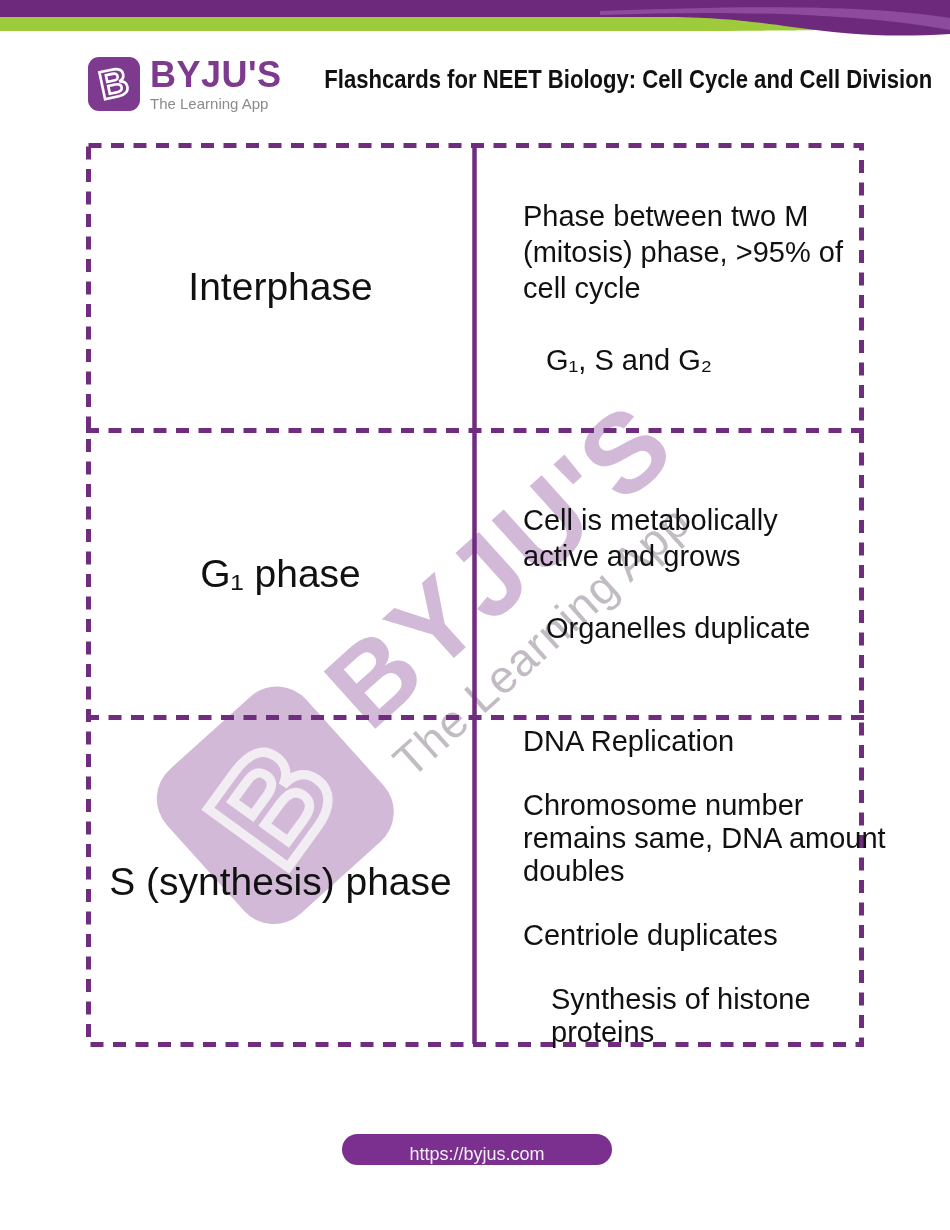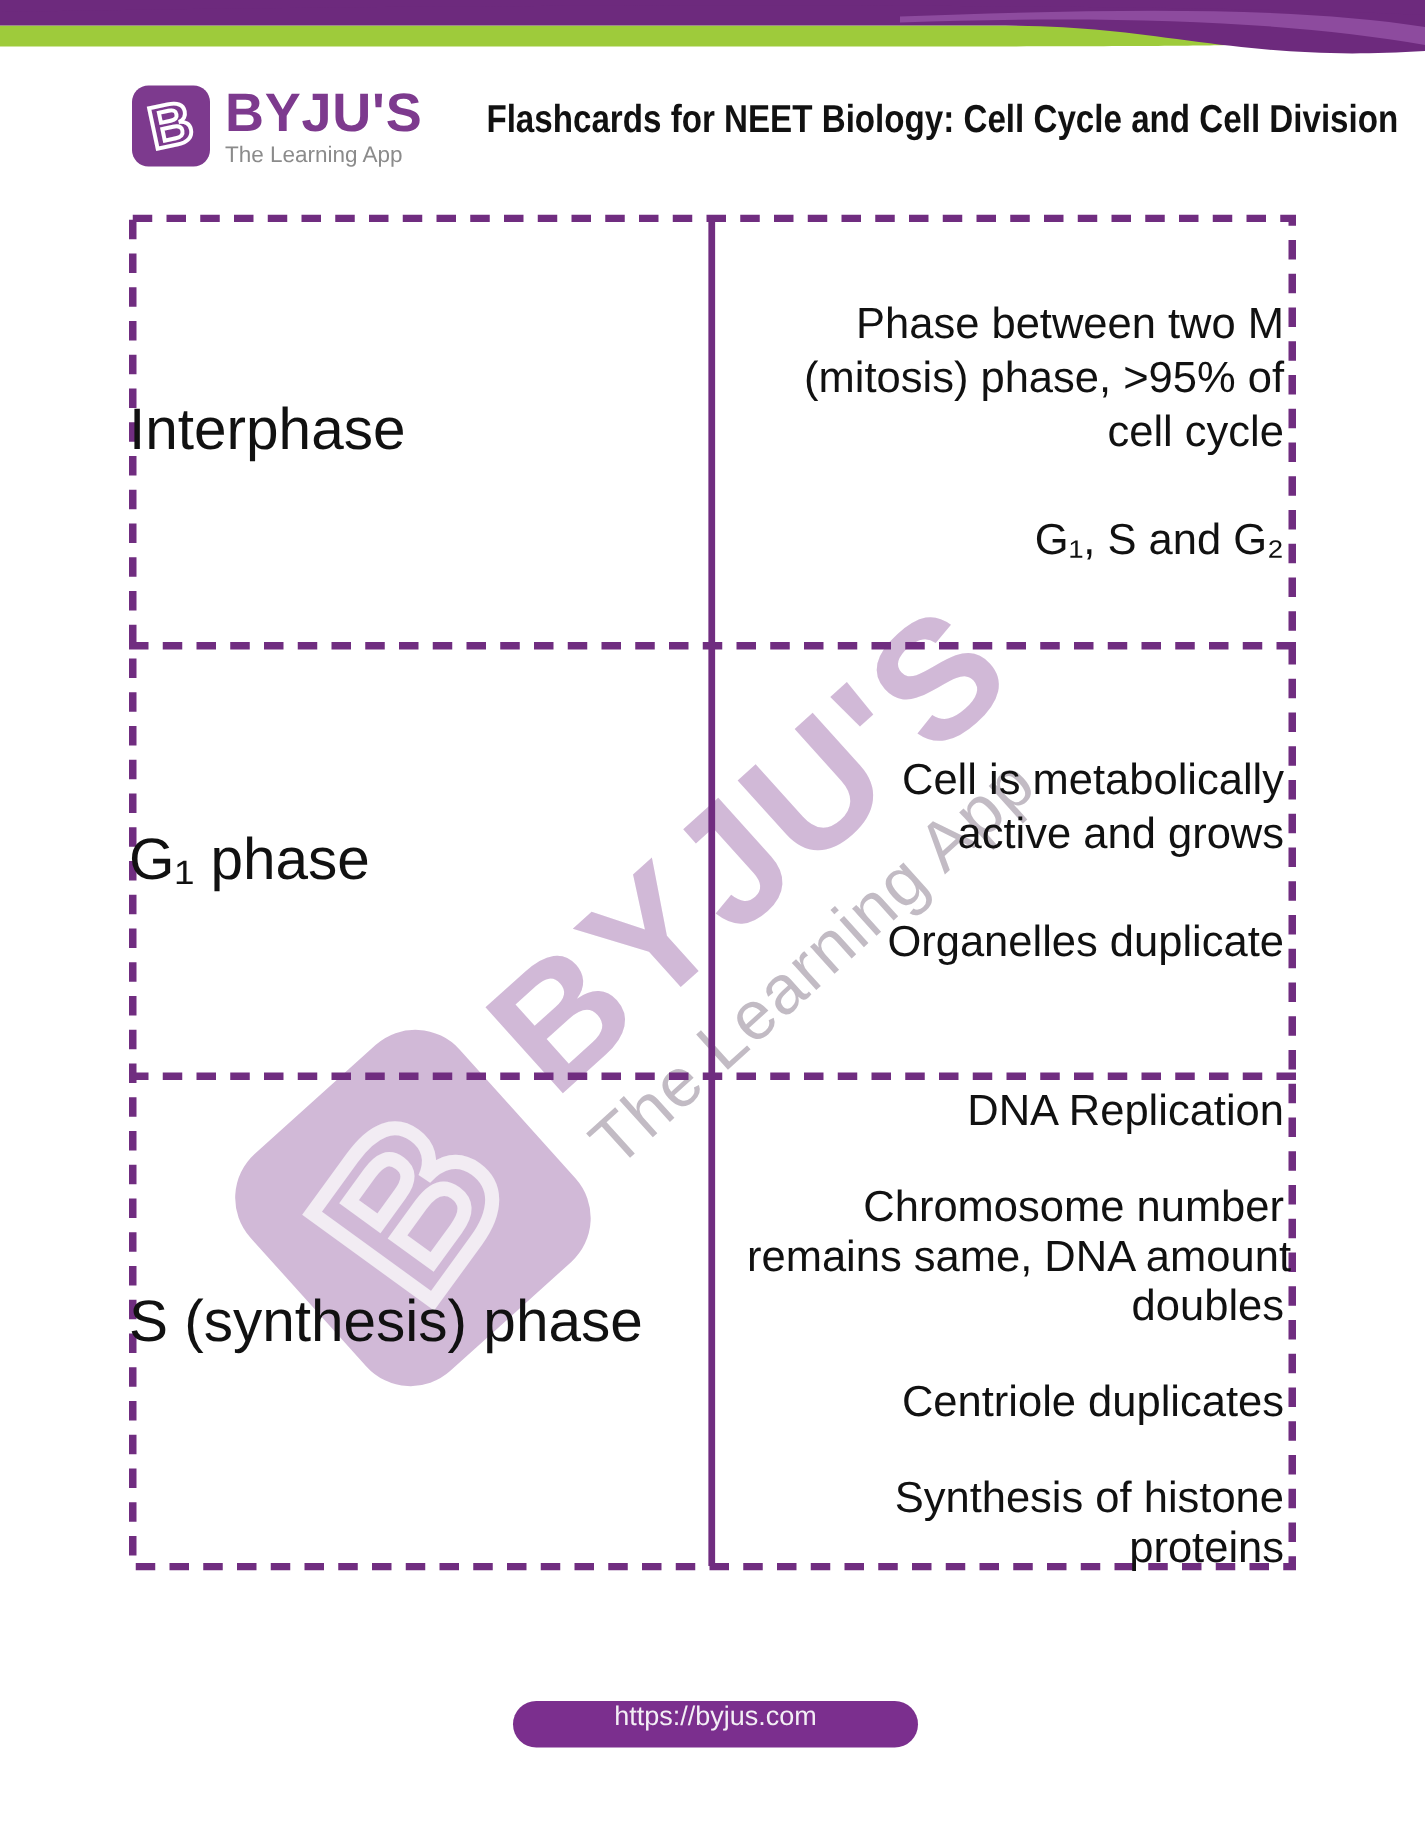--- a/index.html
+++ b/index.html
@@ -25,37 +25,37 @@
     position:absolute;left:110px;top:490px;width:720px;height:280px;
     display:flex;align-items:center;gap:20px;
     transform:rotate(-42deg);z-index:1;opacity:.8;pointer-events:none;
   }
   .wm-text{display:flex;flex-direction:column;}
   .wm-brand{font-size:112px;font-weight:bold;color:#c6a8ce;letter-spacing:3px;line-height:108px;}
   .wm-tagline{font-size:46px;color:#b3abb6;letter-spacing:1px;line-height:52px;margin-top:4px;}
   
   .grid-svg{position:absolute;left:86px;top:143px;z-index:2;}
   .cell{position:absolute;z-index:2;}
-  .term-cell{left:86px;width:389px;display:flex;align-items:center;}
-  .def-cell{left:471px;width:389px;box-sizing:border-box;padding-left:27px;padding-right:4px;text-align:right;}
+  .term-cell{left:86px;width:389px;display:flex;align-items:center;justify-content:center;}
+  .def-cell{left:496px;width:389px;box-sizing:border-box;padding-left:27px;padding-right:4px;}
   .row1{top:143px;height:287px;}
   .row2{top:430px;height:287px;}
   .row3{top:717px;height:330px;}
   .term{font-size:39px;color:#111;white-space:nowrap;}
   .def p{margin:0 0 36px 0;font-size:29px;line-height:36px;color:#111;white-space:pre;}
   .def p:last-child{margin-bottom:0;margin-left:23px;}
   .def-cell.row1{padding-top:55px;}
   .def-cell.row2{padding-top:72px;}
   .def-cell.row3{padding-top:8px;}
   .def.tight p{font-size:29px;line-height:33px;margin:0 0 31px 0;}
   .def.tight p:last-child{margin-bottom:0;margin-left:28px;}
   
   .footer-pill{
     position:absolute;left:342px;top:1134px;width:270px;height:31px;z-index:3;
-    background:#7b2f8e;border-radius:16px;display:flex;align-items:flex-start;justify-content:center;
+    background:#7b2f8e;border-radius:16px;display:flex;align-items:flex-end;justify-content:center;
     text-decoration:none;
   }
   .footer-pill span{color:#f3eef5;font-size:18px;}
 </style>
 </head>
 <body>
 
 <svg class="topbar" width="950" height="60" viewBox="0 0 950 60">
   <path d="M0,17 L710,17 C755,17 785,23 818,30 C780,31.5 400,31 0,31 Z" fill="#9ecb3b"></path>
   <path d="M0,0 H950 V34 C885,38 845,34 792,27 C748,21 716,17 662,17 L0,17 Z" fill="#6d2a7d"></path>

